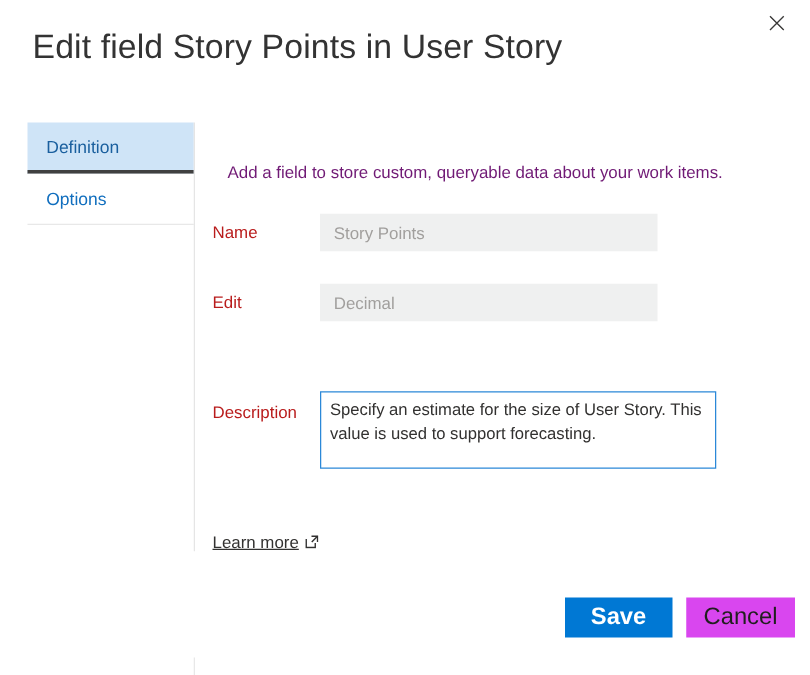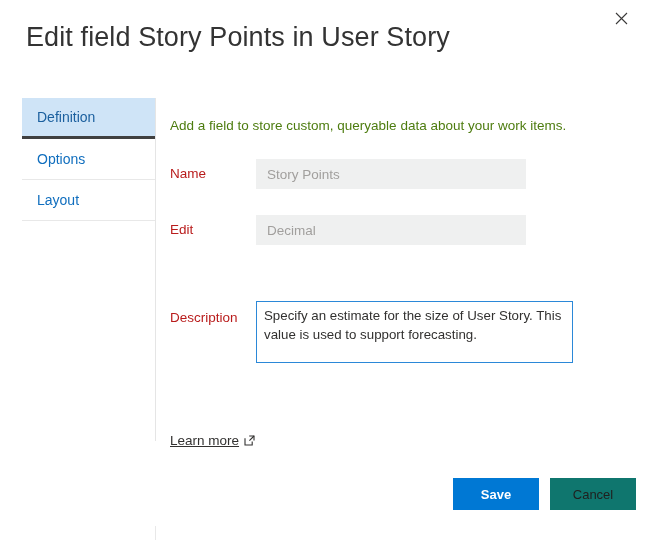--- a/index.html
+++ b/index.html
@@ -90,22 +90,22 @@
 
   
   .content {
     position: absolute;
     left: 170px; top: 0;
     width: 420px;
   }
 
   .intro {
     font-size: 13.5px;
-    color: #4d7c0f;
-    margin: 0;
+    color: #701a75;
+    margin: 12px;
     padding-top: 20px;
     white-space: nowrap;
   }
 
   .field-row {
     display: flex;
     align-items: flex-start;
     margin-top: 26px;
   }
   .field-label {
@@ -145,51 +145,51 @@
     color: #323130;
     padding: 4px 6px 4px 7px;
     background: #ffffff;
     overflow: hidden;
   }
 
   .learn-more {
     display: inline-flex;
     align-items: center;
     gap: 5px;
-    margin-top: 66px;
+    margin-top: 46px;
     font-size: 13.5px;
     color: #323130;
     text-decoration: underline;
     cursor: pointer;
   }
   .learn-more svg { display: block; }
 
   
   .footer {
     position: absolute;
     right: 12px; bottom: 30px;
     display: flex;
     gap: 11px;
   }
   .btn {
     height: 32px;
     min-width: 86px;
     font-family: "Liberation Sans", sans-serif;
-    font-size: 13px;
+    font-size: 19px;
     border: none;
     cursor: pointer;
     padding: 0 14px;
   }
   .btn-primary {
     background: #0078d4;
     color: #ffffff;
     font-weight: bold;
   }
   .btn-secondary {
-    background: #0f766e;
+    background: #d946ef;
     color: #201f1e;
   }
 </style>
 </head>
 <body>
 
 <div id="dialog">
 
   <button class="close-btn" aria-label="Close">
     <span>
@@ -202,23 +202,20 @@
   <div class="dialog-title">Edit field Story Points in User Story</div>
 
   <div class="dialog-body">
 
     <div class="nav">
       <div class="nav-item selected">
         <span>Definition</span>
       </div>
       <div class="nav-item divided">
         <span>Options</span>
-      </div>
-      <div class="nav-item divided">
-        <span>Layout</span>
       </div>
     </div>
 
     <div class="nav-vline"></div>
 
     <div class="content">
 
       <p class="intro">Add a field to store custom, queryable data about your work items.</p>
 
       

